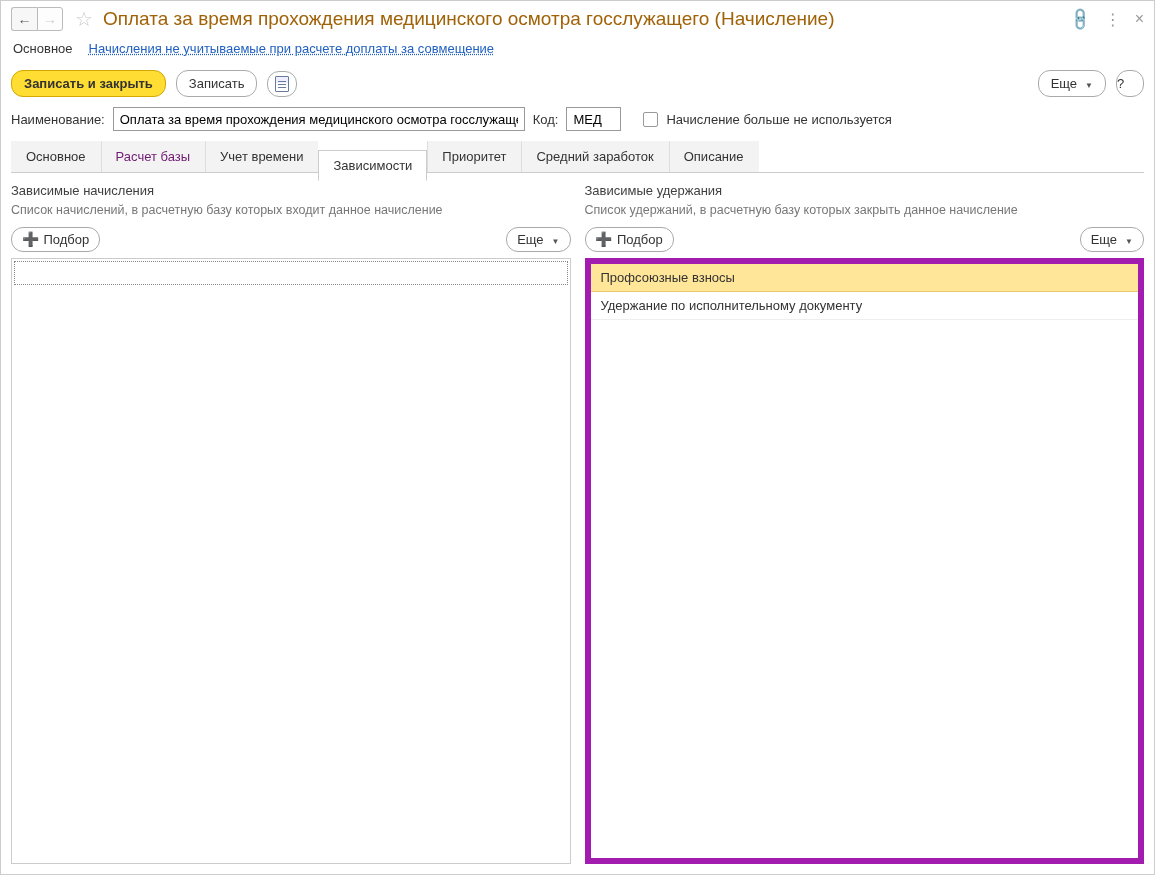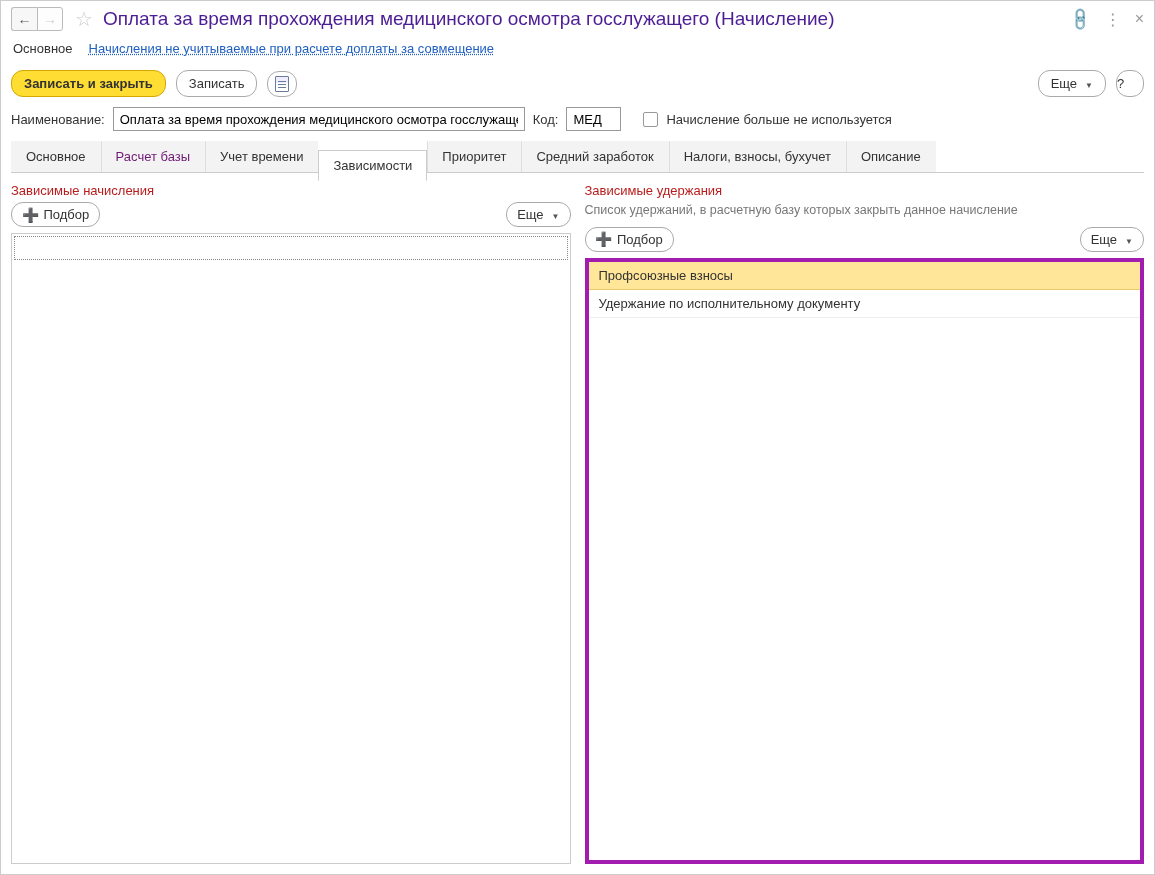--- a/index.html
+++ b/index.html
@@ -37,21 +37,21 @@
     font-size: 14px;
     color: #555;
   }
   .nav-btn.disabled { color: #ccc; background:#fdfdfd; }
   .nav-group { display:flex; }
   .nav-group .nav-btn:first-child{ border-top-left-radius:3px; border-bottom-left-radius:3px; border-right:none;}
   .nav-group .nav-btn:last-child{ border-top-right-radius:3px; border-bottom-right-radius:3px;}
   .star-icon { color: #ccc; font-size: 20px; margin: 0 4px 0 6px; cursor:pointer;}
   .page-title {
     font-size: 19px;
-    color: #4c1d95;
+    color: #a16207;
     flex: 1;
     white-space: nowrap;
     overflow: hidden;
   }
   .titlebar-right {
     display: flex;
     align-items: center;
     gap: 14px;
     color: #999;
   }
@@ -142,29 +142,29 @@
     padding:10px;
     flex:1;
     min-height:0;
   }
   .panel{
     flex:1;
     display:flex;
     flex-direction:column;
     min-width:0;
   }
-  .panel-title{ color:#b91c1c; font-size:13px; margin-bottom:4px;}
+  .panel-title{ color:#404040; font-size:13px; margin-bottom:4px;}
   .panel-desc{ color:#777; font-size:12.5px; line-height:1.35; margin-bottom:8px;}
   .panel-toolbar{ display:flex; align-items:center; gap:8px; margin-bottom:6px;}
   .btn.small{ padding:4px 10px; font-size:13px;}
   .plus-icon{ color:#0a0; font-weight:bold; font-size:14px; line-height:1;}
   .panel-toolbar .spacer{flex:1;}
   .listbox{
     flex:1;
-    border:4px solid #a21caf;
+    border:6px solid #a21caf;
     background:#fff;
     overflow:auto;
     min-height:0;
   }
   .listbox.dotted{
     border:1px solid #ccc;
     position:relative;
   }
   .listbox.dotted::before{
     content:"";
@@ -241,28 +241,28 @@
     <label>Начисление больше не используется</label>
   </div>
 
   <div class="tabs" id="tabs-container">
       <div class="tab">Основное</div>
       <div class="tab disabled">Расчет базы</div>
       <div class="tab">Учет времени</div>
       <div class="tab active">Зависимости</div>
       <div class="tab">Приоритет</div>
       <div class="tab">Средний заработок</div>
-      <div class="tab">Налоги, взносы, бухучет</div>
       <div class="tab">Описание</div>
     </div>
 
   <div class="tab-content">
 
     <div class="panel">
       <div class="panel-title">Зависимые начисления</div>
+      <div class="panel-desc">Список начислений, в расчетную базу которых входит данное начисление</div>
       <div class="panel-toolbar">
         <div class="btn small">
           <span class="plus-icon">➕</span>
           <span>Подбор</span>
         </div>
         <div class="spacer"></div>
         <div class="btn small">
             <span>Еще</span>
             <span class="caret"></span>
           </div>

